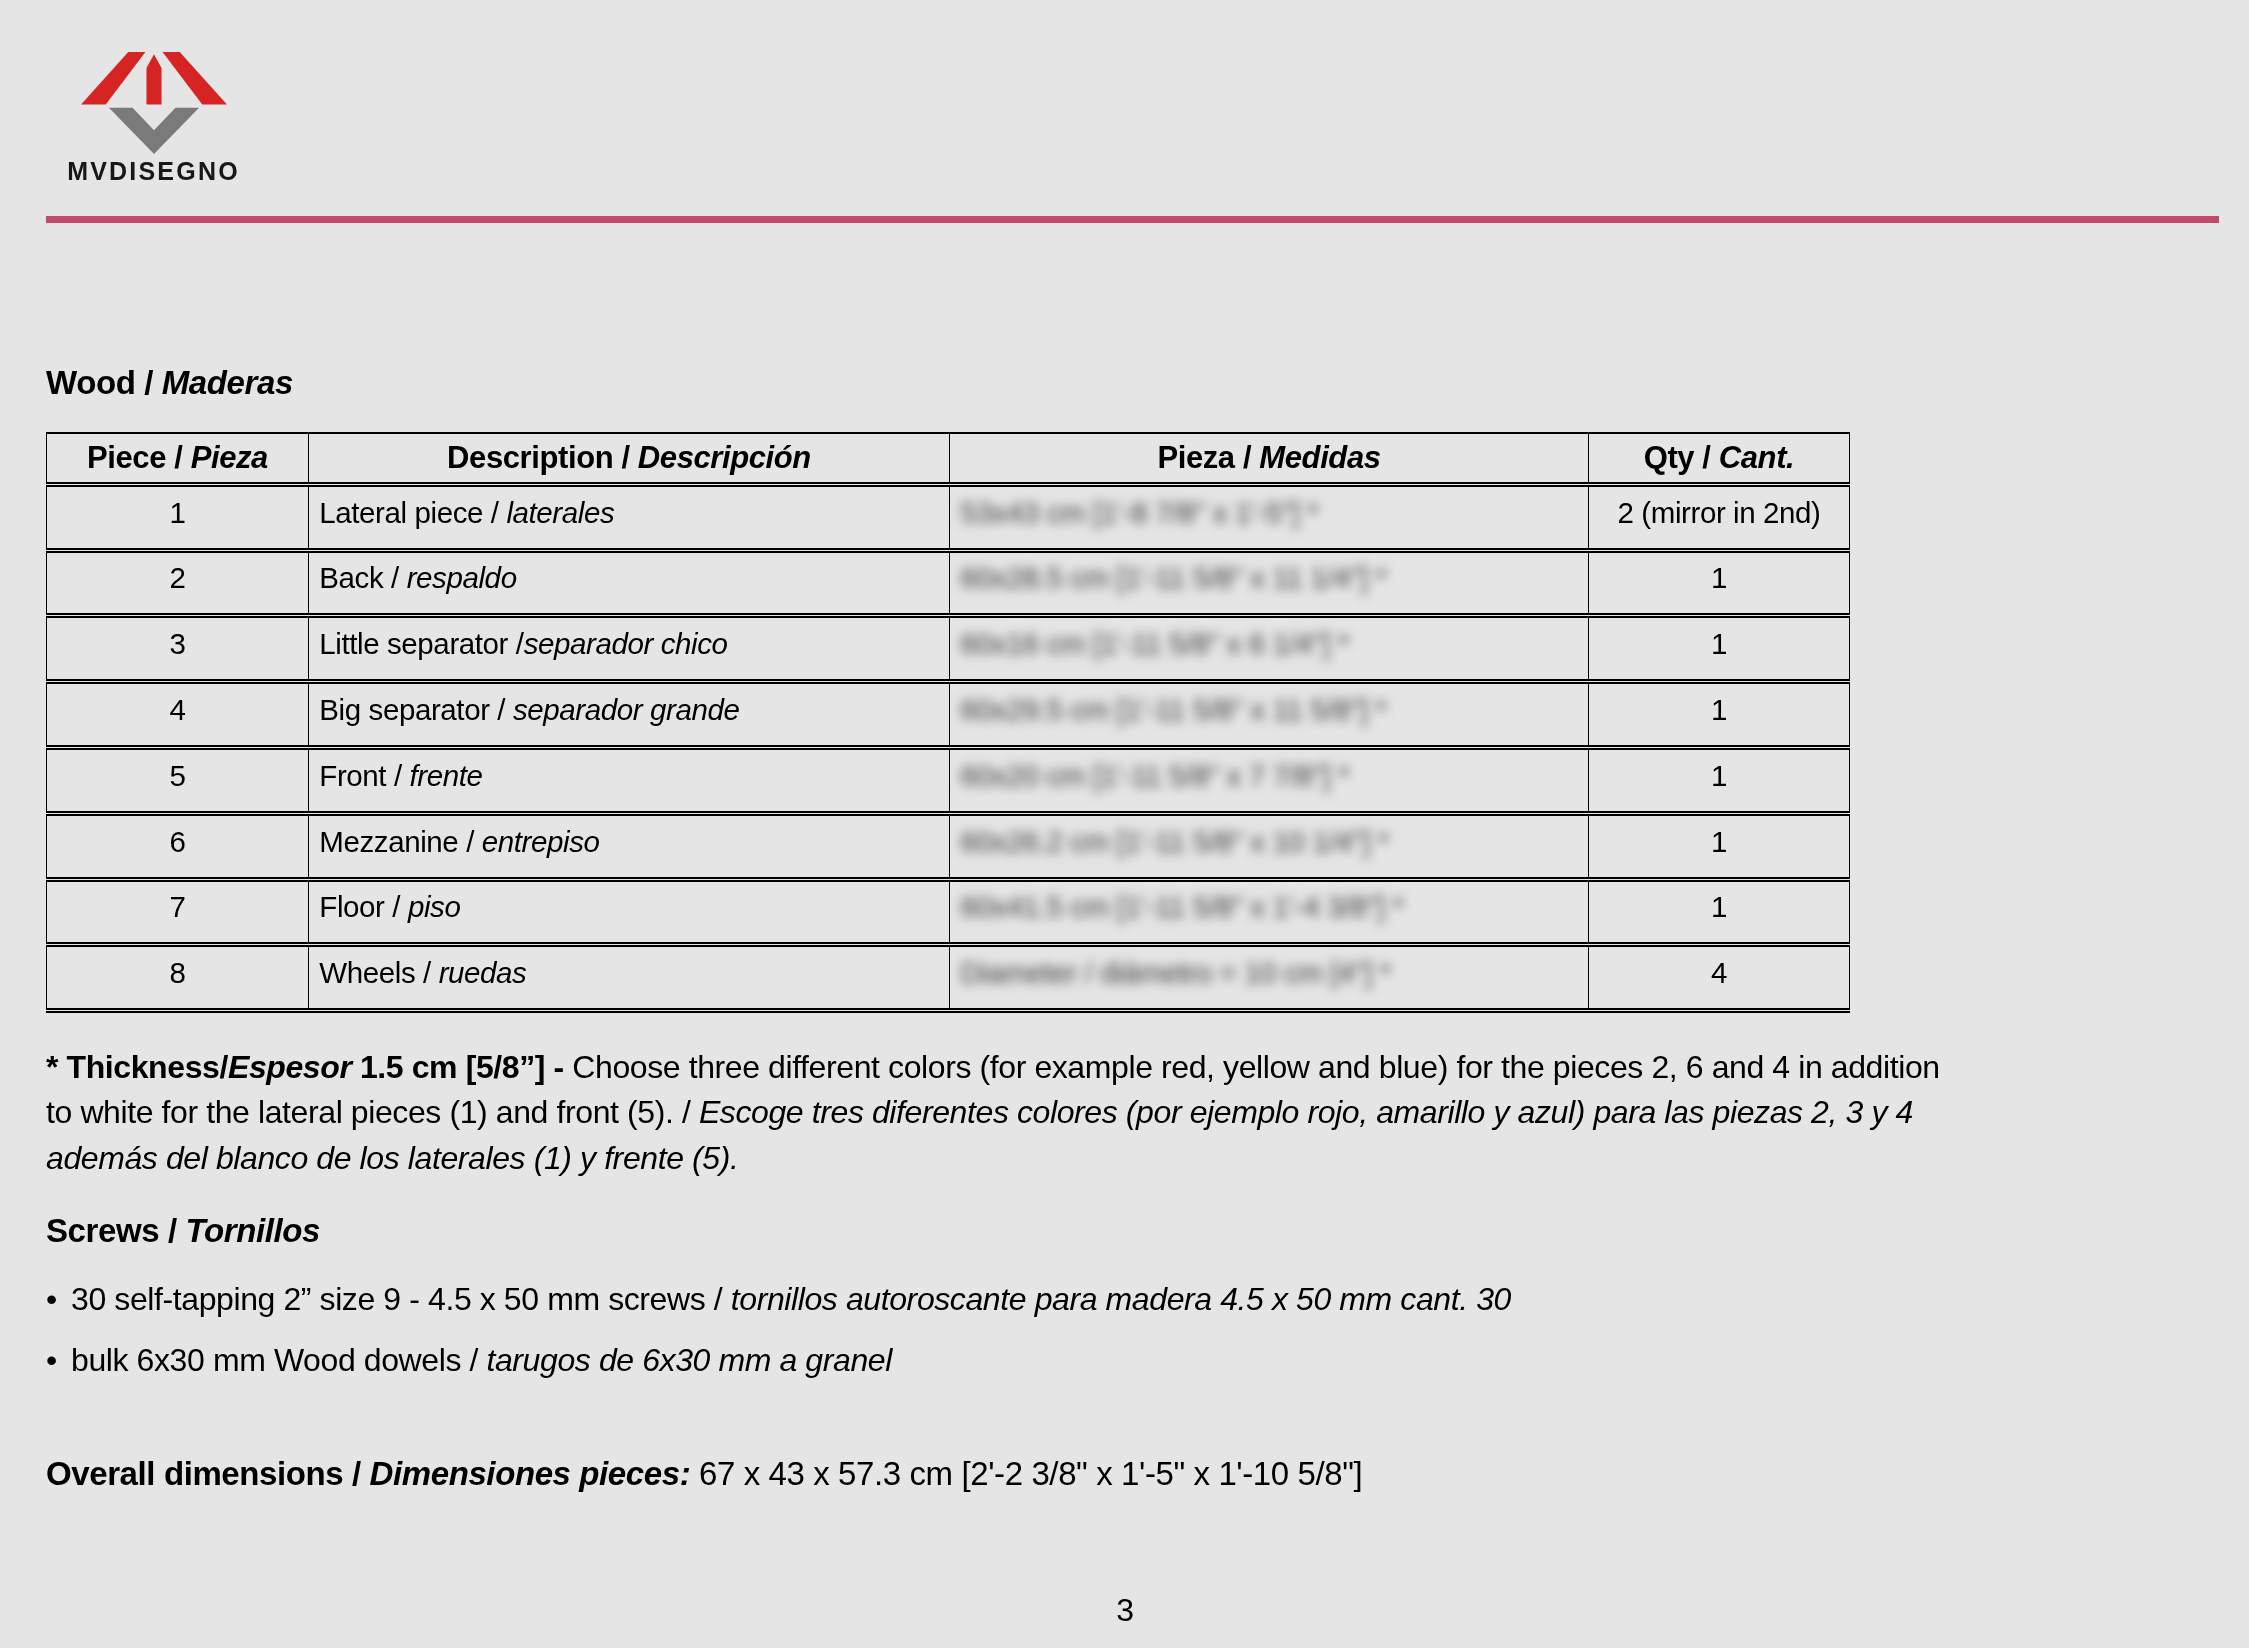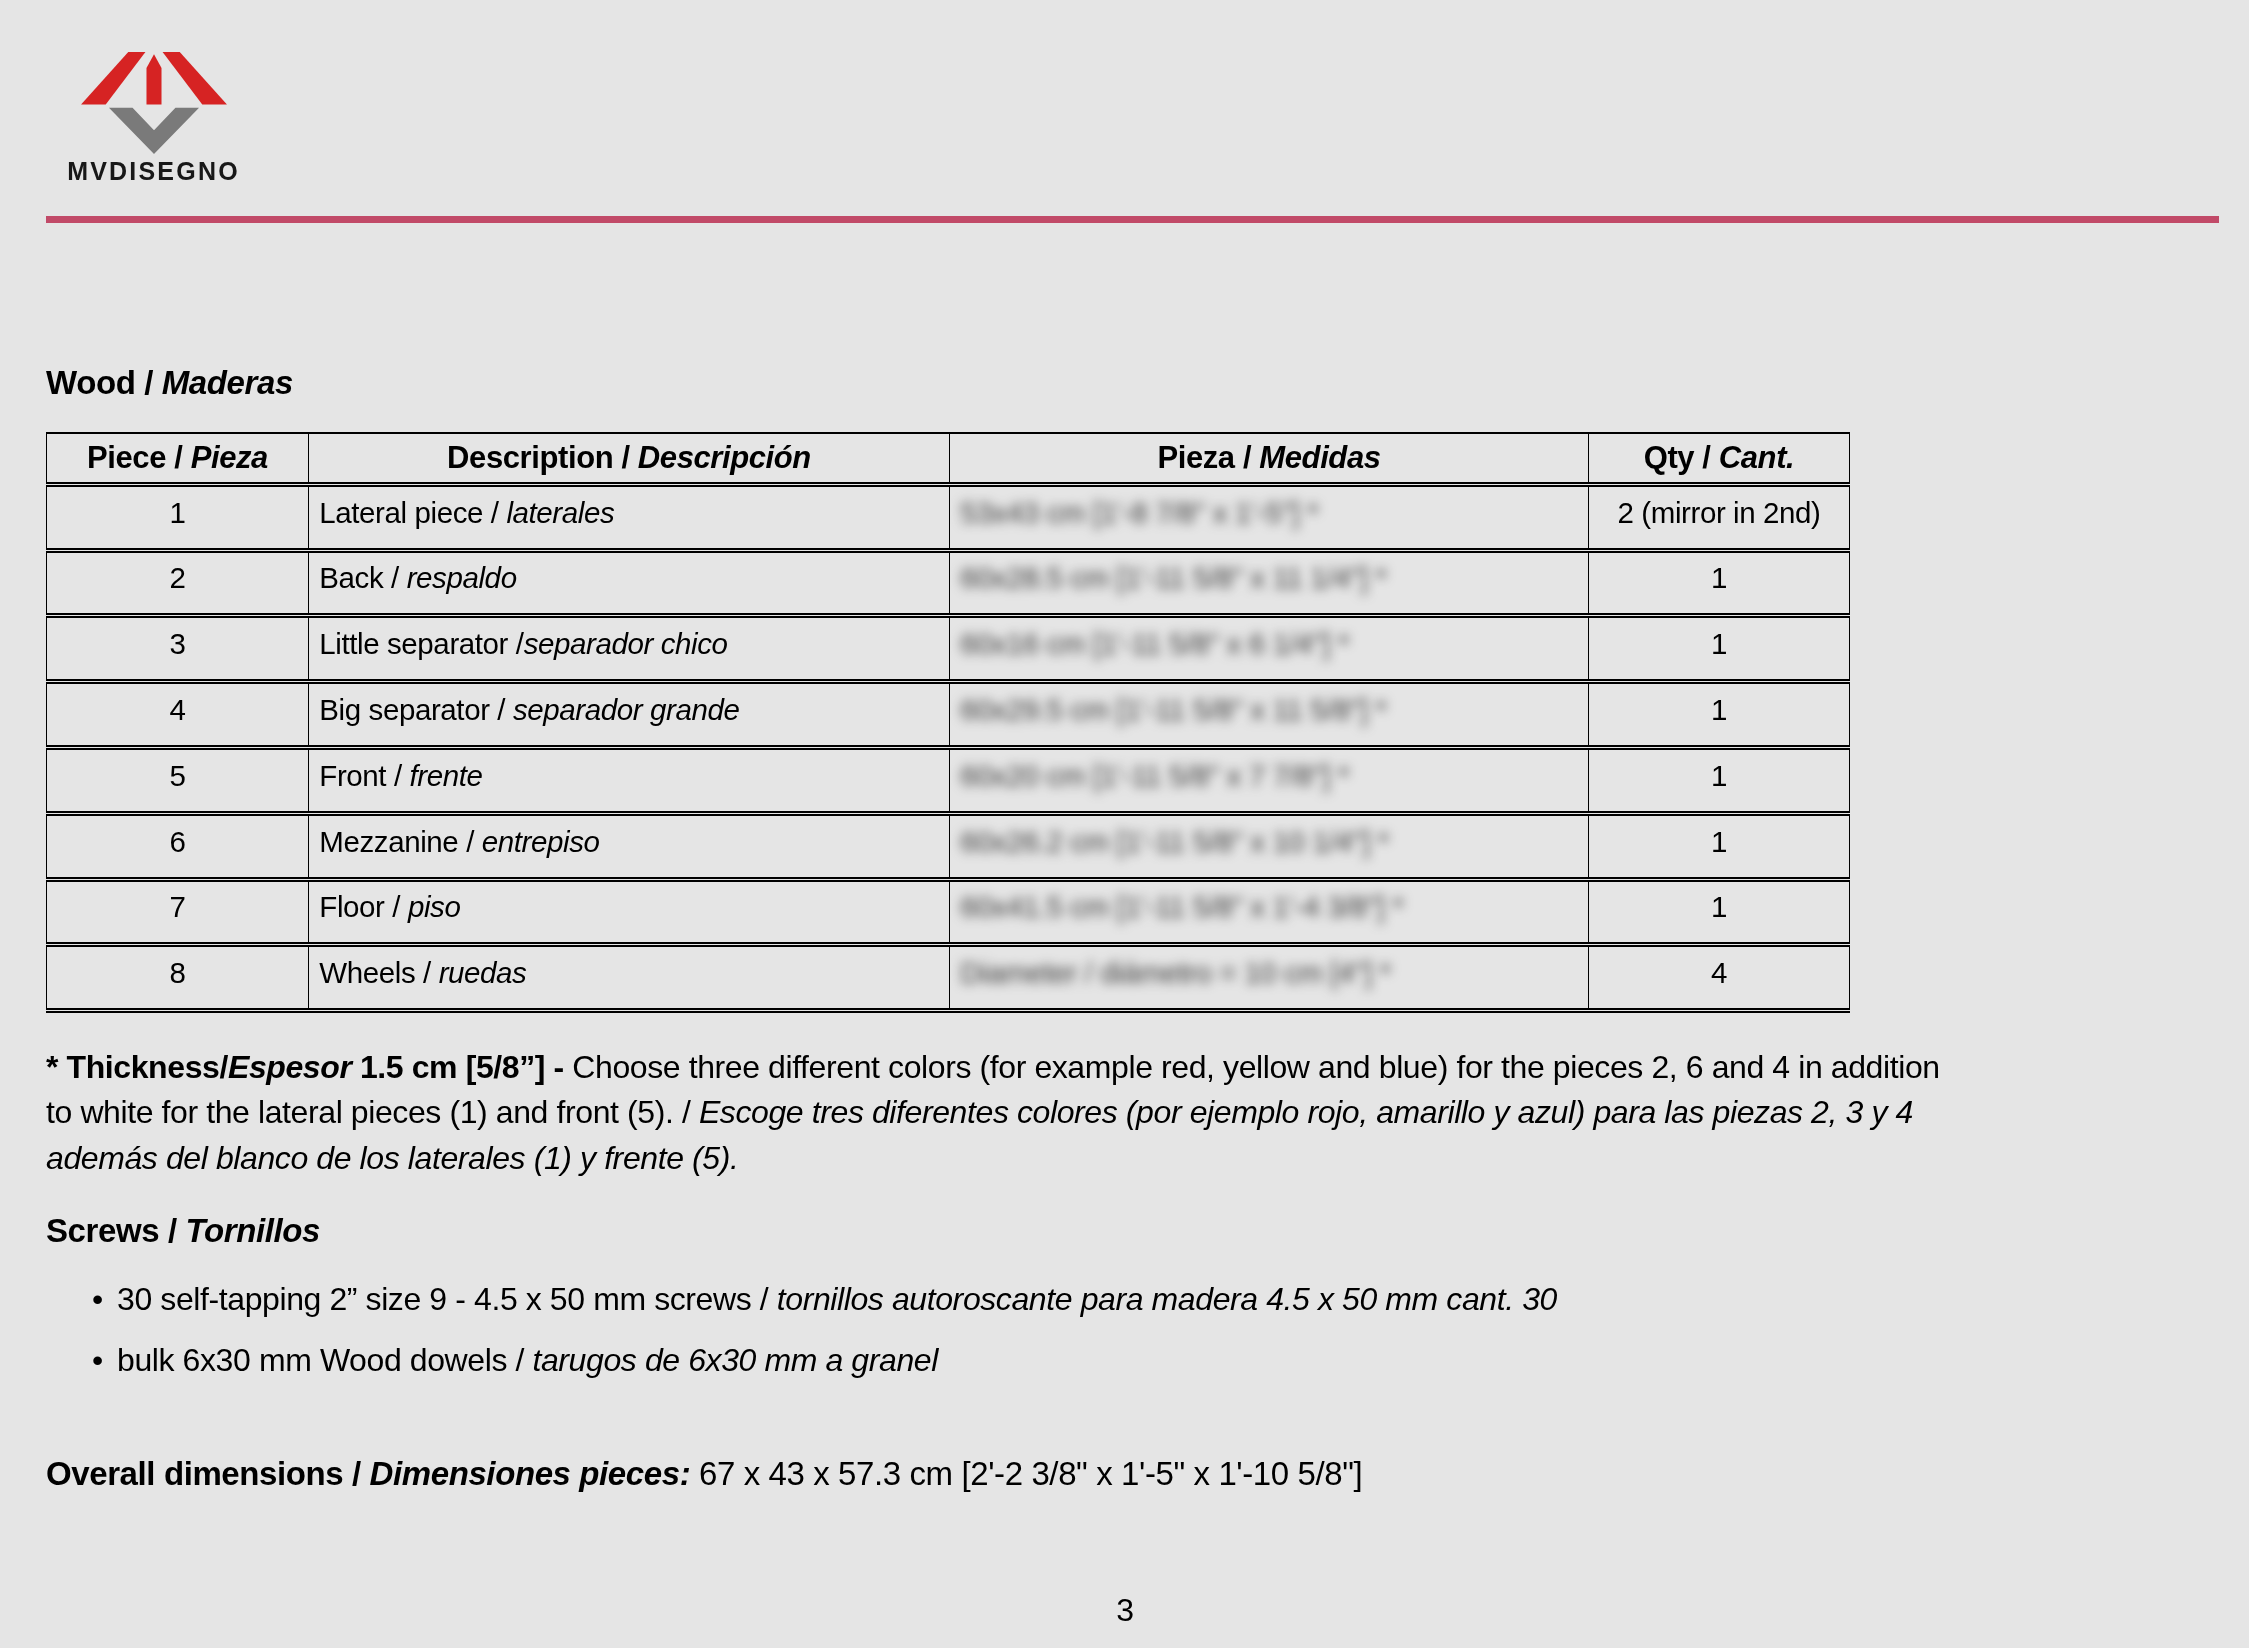--- a/index.html
+++ b/index.html
@@ -47,21 +47,21 @@
   .c-qty{width:261px;}
   td.piece,td.qty{text-align:center;}
   .blurred{filter:blur(5.2px);color:#3c3c3c;}
 
   
   .note-line{position:absolute;left:46px;font-size:32px;white-space:nowrap;}
   .nl1{top:1049px;}
   .nl2{top:1094px;}
   .nl3{top:1140px;}
 
-  .bullet{position:absolute;left:46px;font-size:32px;white-space:nowrap;margin-left:46px;}
+  .bullet{position:absolute;left:46px;font-size:32px;white-space:nowrap;}
   .b1{top:1281px;}
   .b2{top:1342px;}
   .bullet .dot{display:inline-block;width:25px;}
 
   .overall{position:absolute;left:46px;top:1455px;font-size:33px;white-space:nowrap;}
 
   .page-number{position:absolute;left:0;right:0;top:1592px;text-align:center;font-size:32px;}
 </style>
 </head>
 <body>

